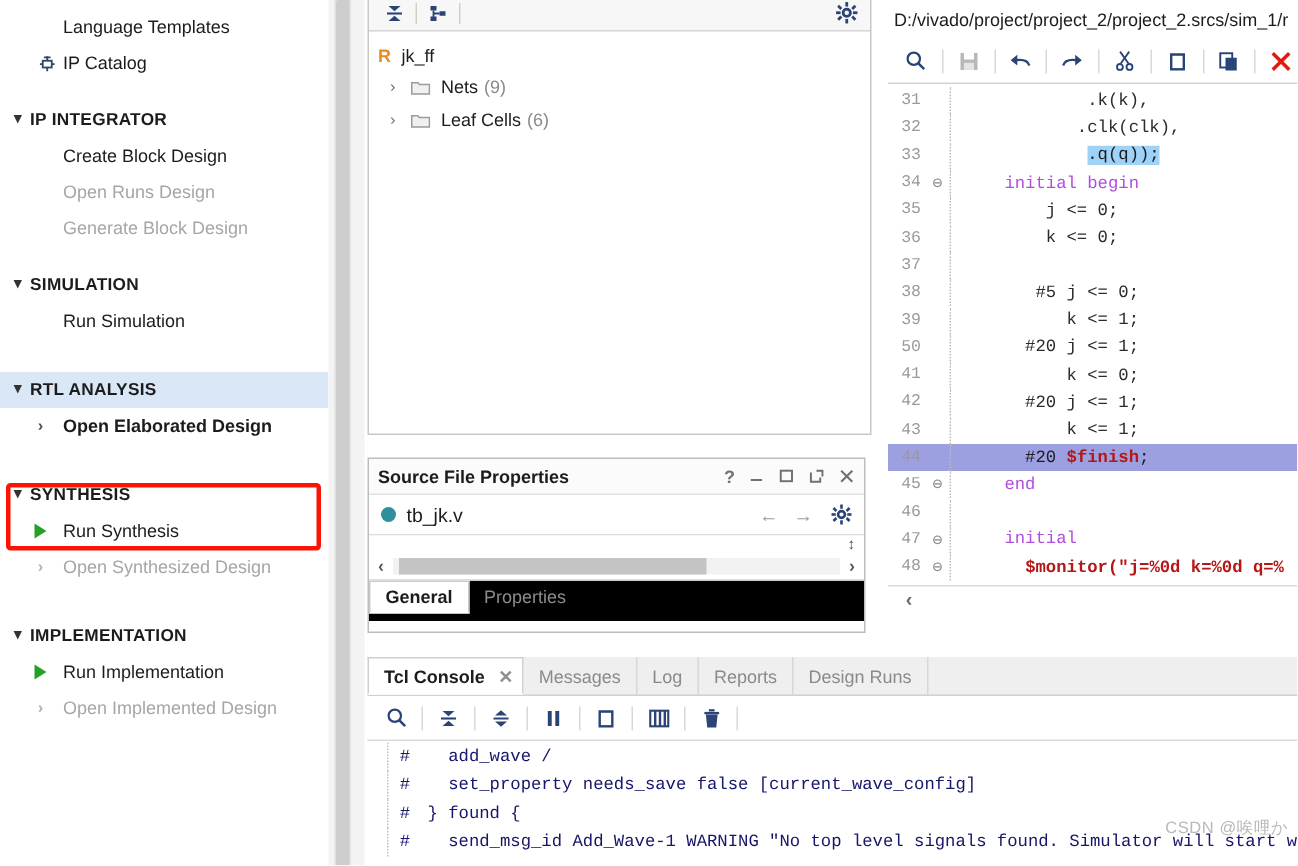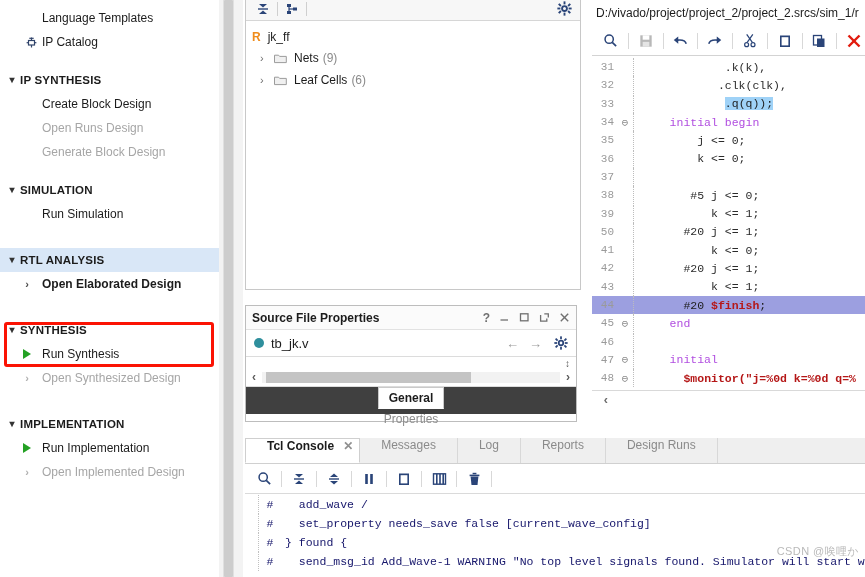--- a/index.html
+++ b/index.html
@@ -118,21 +118,21 @@
   .arrow-gray { color:#9b9b9b; font-size:13px; }
   #sfp-scrollarea { height:30px; position:relative; border-bottom:1px solid #dcdcdc; background:#fff;}
   #sfp-hscroll {
     position:absolute; left:0; bottom:2px; height:14px; width:100%;
     display:flex; align-items:center;
   }
   .hs-arrow { width:16px; text-align:center; color:#5a5a5a; font-size:12px; font-weight:bold;}
   .hs-track { flex:1; height:11px; background:#f2f2f2; position:relative; }
   .hs-thumb { position:absolute; left:4px; top:0; width:205px; height:11px; background:#c4c4c4; }
   #sfp-vsc { position:absolute; right:2px; top:1px; width:13px; height:13px; color:#555; font-size:10px; text-align:center;}
-  #sfp-tabs { height:27px; display:flex; align-items:center; background:#404040;flex-direction:column; }
+  #sfp-tabs { height:27px; display:flex; align-items:flex-start; background:#000000; }
   .sfp-tab {
     padding: 3px 10px 4px 10px; font-size:12px; color:#8c8c8c; height:22px;
     display:flex; align-items:center;
   }
   .sfp-tab.active { background:#ffffff; color:#1c1c1c; font-weight:bold; border:1px solid #cacaca; border-bottom:1px solid #ffffff;}
 
   
   #code-panel { position:absolute; left:592px; top:0; width:273px; height:430px; background:#fff; }
   #code-path {
     height: 26px; display:flex; align-items:center; padding-left:4px;
@@ -166,21 +166,21 @@
   #code-hscroll {
     position:absolute; bottom:0; left:0; width:100%; height:20px;
     border-top:1px solid #d9d9d9; background:#ffffff; display:flex; align-items:center;
   }
   #code-hscroll .hs-arrow2 { width:20px; text-align:center; color:#6b6b6b; font-size:13px; font-weight:bold; padding-left:8px;}
 
   
   #tcl-panel { position:absolute; left:245px; top:438px; width:620px; height:139px; background:#ffffff; }
   #tcl-tabs { height:26px; display:flex; align-items:flex-end; background:#efefef; border-bottom:1px solid #d0d0d0;}
   .tcl-tab {
-    height:25px; display:flex; padding:0 21px;
+    height:25px; display:flex; align-items:center; padding:0 10px;
     font-size:12px; color:#8a8a8a; border-right:1px solid #d8d8d8;
   }
   .tcl-tab.active {
     background:#ffffff; color:#1c1c1c; font-weight:bold;
     border-left:1px solid #cfcfcf; border-right:1px solid #cfcfcf;
     border-top:1px solid #cfcfcf; border-bottom:1px solid #ffffff;
     padding-right:6px;
   }
   .tcl-close { color:#909090; margin-left:9px; font-size:12px; }
   #tcl-toolbar {
@@ -226,21 +226,21 @@
           <line x1="9.5" y1="6.7" x2="11.4" y2="6.7" stroke="#31456b" stroke-width="1.2"></line>
         </svg>
       </span>
       <span class="it-label">IP Catalog</span>
     </div>
 
     <div class="spacer-sm"></div>
 
     <div class="nav-section">
       <span class="nav-caret">▾</span>
-      <span>IP SYNTHESIS</span>
+      <span>IP INTEGRATOR</span>
     </div>
     <div class="nav-item noicon">
       <span class="it-label">Create Block Design</span>
     </div>
     <div class="nav-item noicon dim">
       <span class="it-label">Open Runs Design</span>
     </div>
     <div class="nav-item noicon dim">
       <span class="it-label">Generate Block Design</span>
     </div>

